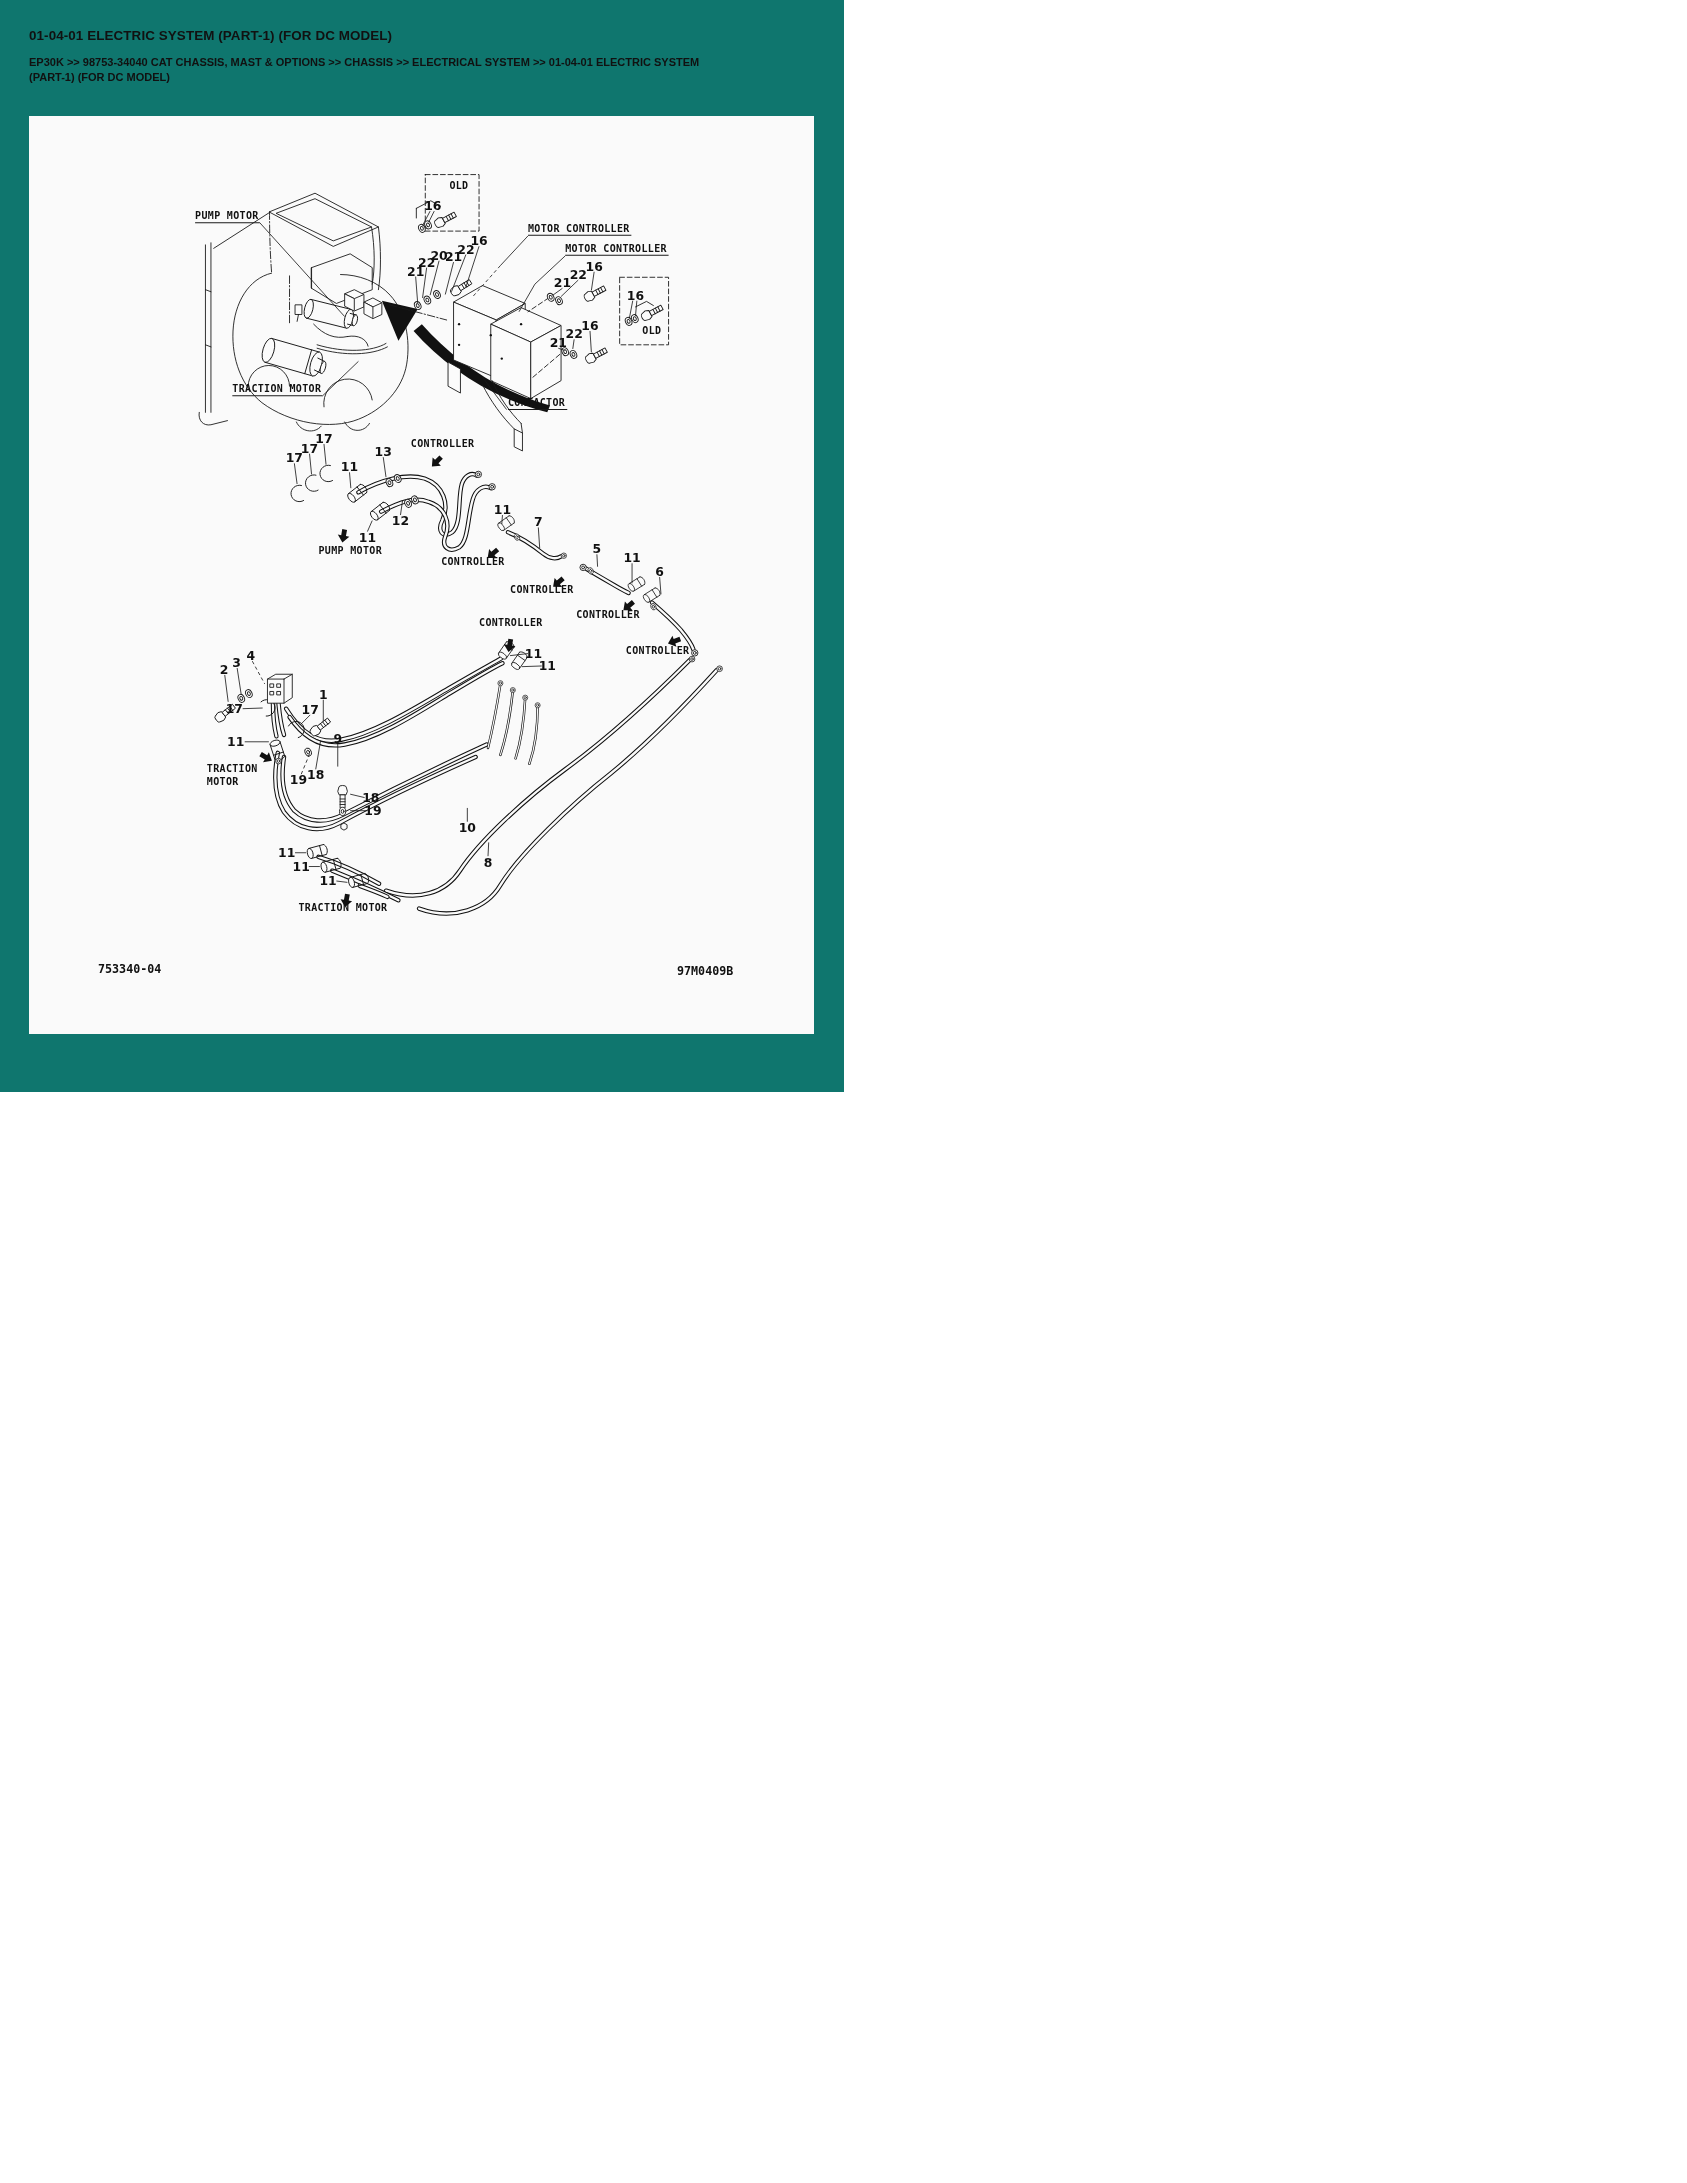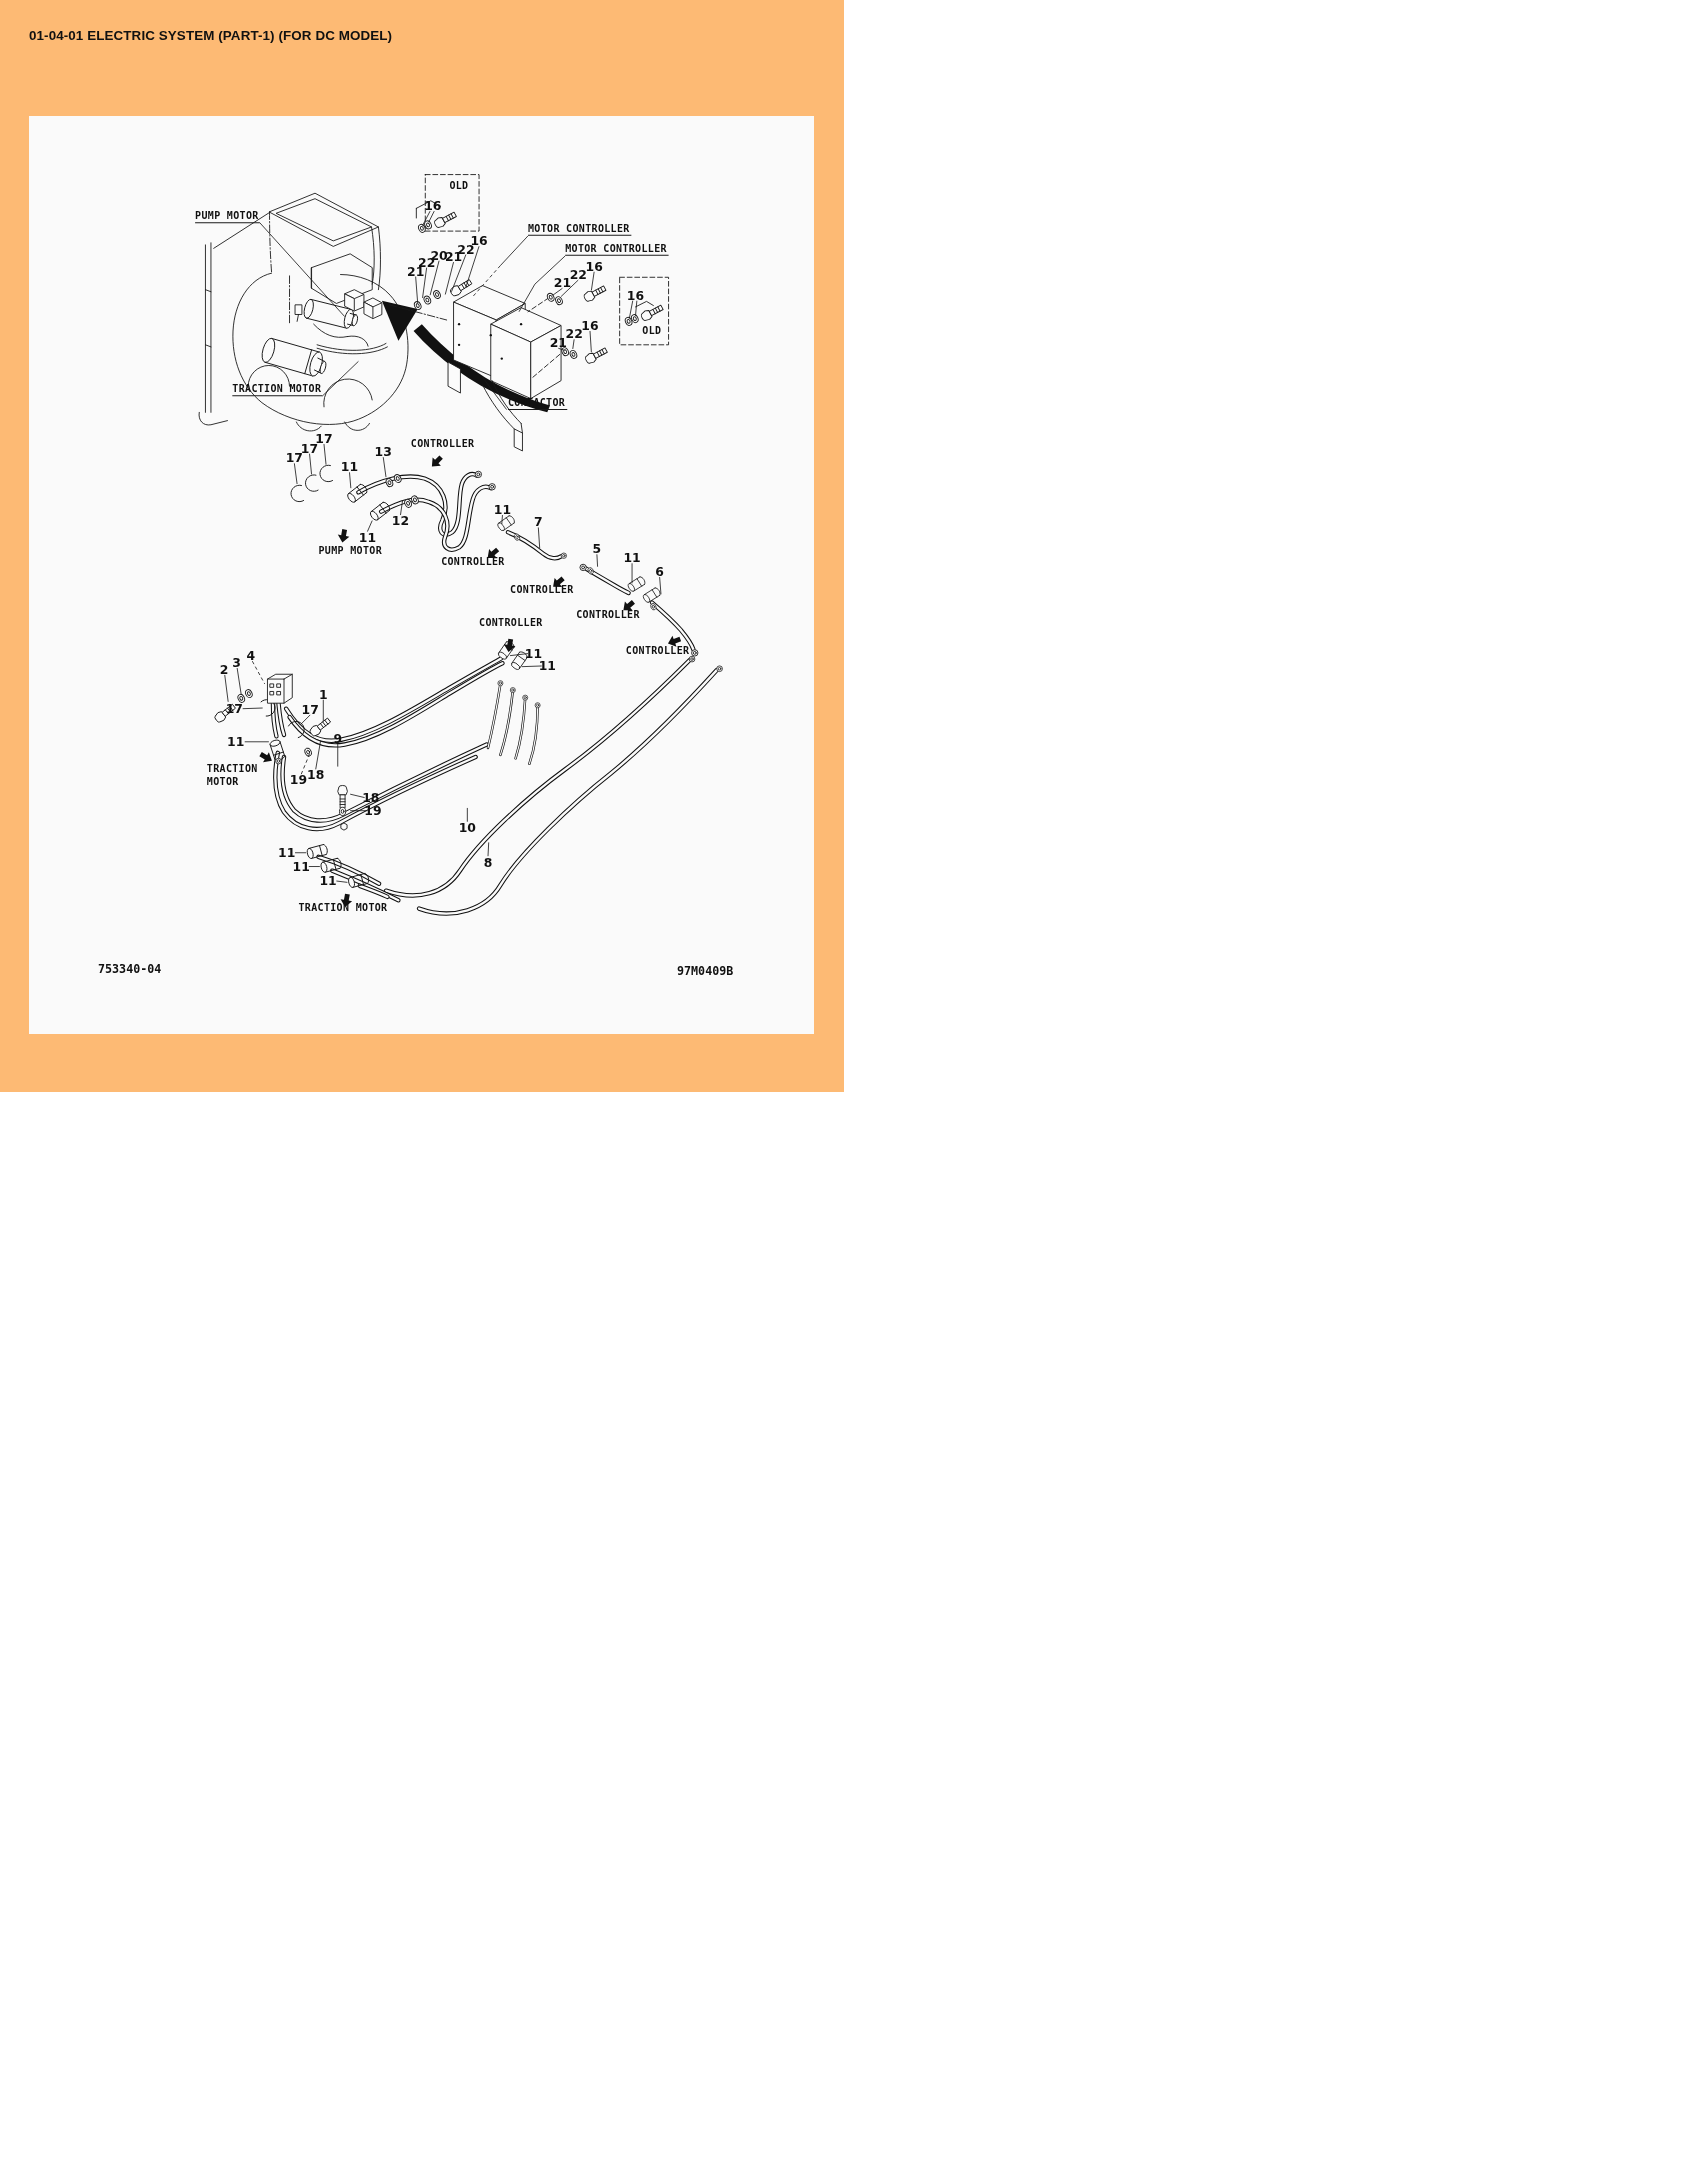--- a/index.html
+++ b/index.html
@@ -1,16 +1,16 @@
 <!DOCTYPE html>
 <html style="font-size:11px"><head>
 <meta charset="utf-8">
 <style>
   html,body{margin:0;padding:0;background:#ffffff;}
-  .page{position:relative;width:844px;height:1092px;background:#fdba74;overflow:hidden;
+  .page{position:relative;width:844px;height:1092px;background:#0f766e;overflow:hidden;
         font-family:"Liberation Sans",sans-serif;color:#111;}
   .title{position:absolute;left:29px;top:27.6px;font-size:13.4px;font-weight:bold;letter-spacing:0.1px;}
   .crumbs{position:absolute;left:29px;top:55px;width:772px;font-size:11px;font-weight:bold;line-height:15px;}
   .panel{position:absolute;left:29px;top:116px;width:785px;height:918px;background:#fafafa;}
   .code{position:absolute;font-family:"DejaVu Sans Mono",monospace;font-size:11.7px;font-weight:bold;}
   .code.l{left:69px;top:846px;}
   .code.r{left:648px;top:848px;}
   svg{position:absolute;left:0;top:0;}
   .ln{stroke:#1a1a1a;stroke-width:1.3;fill:none;stroke-linecap:round;stroke-linejoin:round;}
   .lnf{stroke:#1a1a1a;stroke-width:1.3;fill:#fbfbfb;stroke-linejoin:round;}
@@ -25,20 +25,24 @@
   .lb{font-family:"DejaVu Sans Mono",monospace;font-size:14.5px;font-weight:bold;letter-spacing:0.5px;fill:#111;}
   .ldr{stroke:#1a1a1a;stroke-width:1.2;fill:none;}
   .dsh{stroke-dasharray:5 4;}
   .ul{stroke:#1a1a1a;stroke-width:1.5;}
 </style>
 </head>
 <body>
 
 <div class="page">
   <div class="title">01-04-01 ELECTRIC SYSTEM (PART-1) (FOR DC MODEL)</div>
+  <div class="crumbs">
+    <div>EP30K &gt;&gt; 98753-34040 CAT CHASSIS, MAST &amp; OPTIONS &gt;&gt; CHASSIS &gt;&gt; ELECTRICAL SYSTEM &gt;&gt; 01-04-01 ELECTRIC SYSTEM</div>
+    <div>(PART-1) (FOR DC MODEL)</div>
+  </div>
 
   <div class="panel">
     <svg id="art" width="785" height="918" viewBox="42 168 1139 1332">
       <defs>
         <g id="washer">
             <ellipse rx="4.5" ry="6" class="lnf"></ellipse>
             <ellipse rx="2" ry="2.8" class="ln"></ellipse>
           </g>
         <g id="bolt">
           <ellipse cx="-8" cy="0" rx="2.6" ry="5.4" class="lnf"></ellipse>

